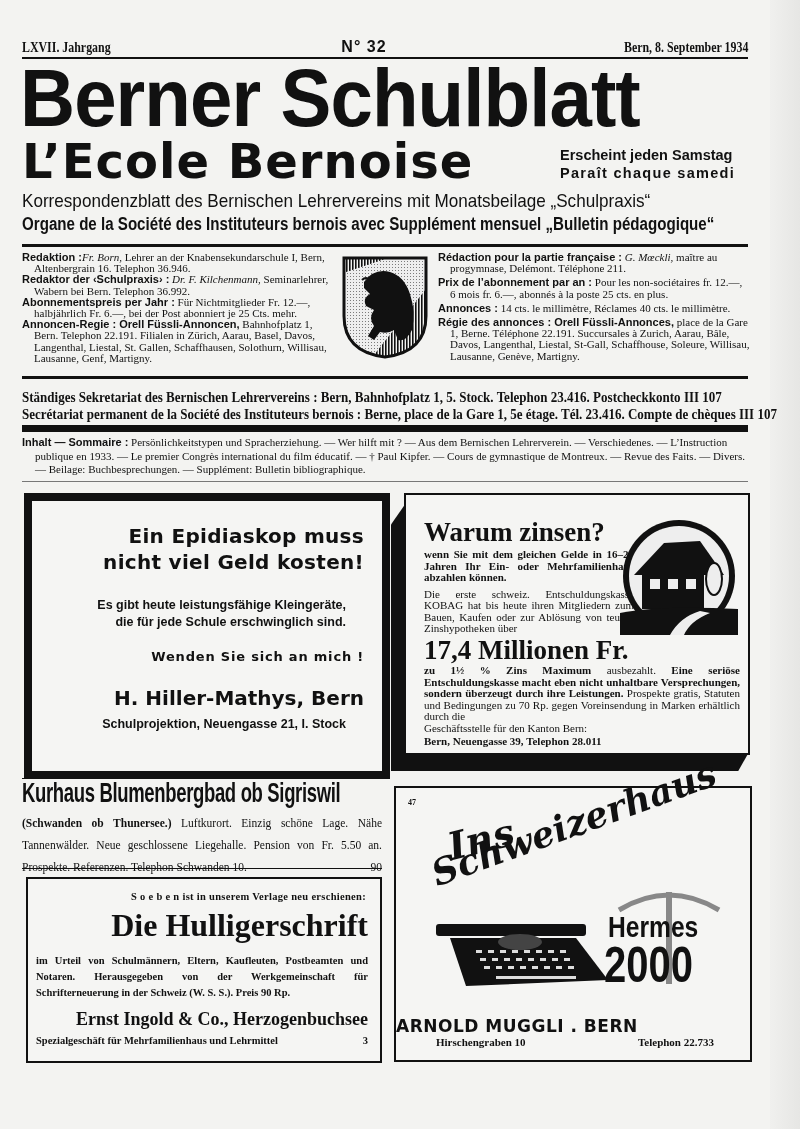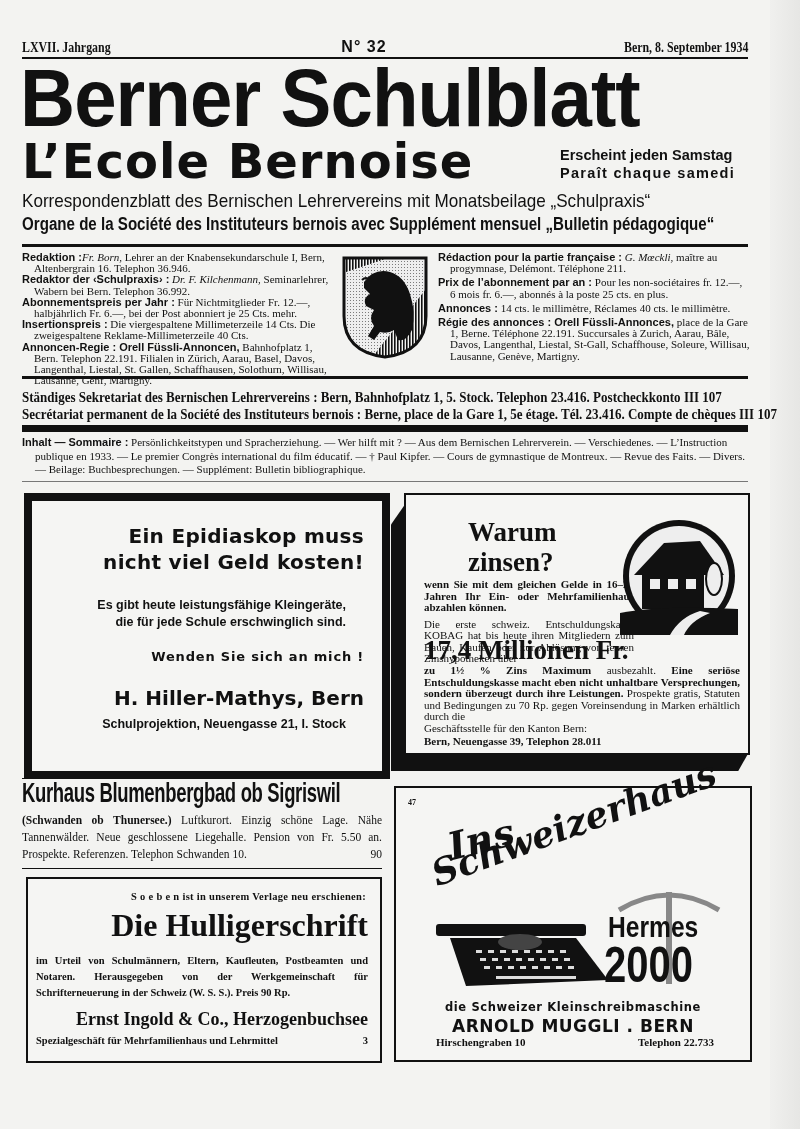--- a/index.html
+++ b/index.html
@@ -29,27 +29,27 @@
   .inhalt p{margin:0;text-indent:-13px;padding-left:13px;}
   .box{position:absolute;border:3px solid #111;background:#f5f5f3;}
   .ad1{left:24px;top:493px;width:350px;height:270px;border:8px solid #111;}
   .ad1 .h{font-family:"DejaVu Sans",sans-serif;font-weight:bold;font-size:20px;line-height:26px;text-align:right;padding-right:18px;letter-spacing:0.3px;}
   .ad1 .t{font-family:"Liberation Sans",sans-serif;font-weight:bold;font-size:12.5px;line-height:17px;text-align:right;padding-right:36px;}
   .ad1 .w{font-family:"DejaVu Sans",sans-serif;font-weight:bold;font-size:13px;text-align:right;padding-right:18px;letter-spacing:0.8px;}
   .ad1 .hm{font-family:"DejaVu Sans",sans-serif;font-weight:bold;font-size:20px;text-align:right;padding-right:18px;}
   .ad2{left:404px;top:493px;width:342px;height:258px;border:2px solid #111;}
   .shadowL{left:391px;top:503px;width:15px;height:268px;background:#111;clip-path:polygon(100% 0,100% 100%,0 100%,0 8%);}
   .shadowB{left:391px;top:752px;width:358px;height:19px;background:#111;clip-path:polygon(0 0,100% 0,97% 100%,0 100%);}
-  .ad2 .wz{font-weight:bold;font-size:27px;line-height:30px;margin-left:44px;}
+  .ad2 .wz{font-weight:bold;font-size:27px;line-height:30px;}
   .ad2 .s{font-size:11px;line-height:11.5px;font-weight:bold;}
   .ad2 .n{font-size:11px;line-height:11.5px;}
   .ad2 .mil{font-weight:bold;font-size:27px;line-height:30px;}
   .ad3{left:22px;top:776px;width:360px;}
   .ad3 .h{font-family:"Liberation Sans",sans-serif;font-weight:bold;font-size:28px;line-height:34px;white-space:nowrap;transform:scaleX(0.66);transform-origin:left top;letter-spacing:-0.5px;}
-  .ad3 .b{font-size:11.5px;line-height:17px;text-align:justify;}
+  .ad3 .b{font-size:11.5px;line-height:22px;text-align:justify;}
   .ad4{left:26px;top:877px;width:352px;height:182px;border:2px solid #111;}
   .ad5{left:394px;top:786px;width:354px;height:272px;border:2px solid #111;}
   .right-edge{left:770px;top:0;width:30px;height:1129px;background:linear-gradient(90deg,#f0f0ee,#e6e6e4);}
 </style>
 </head>
 <body>
 
 <div class="abs right-edge"></div>
 
 <div class="abs topline">
@@ -65,21 +65,20 @@
   <div>Paraît chaque samedi</div>
 </div>
 <div class="abs sub1">Korrespondenzblatt des Bernischen Lehrervereins mit Monatsbeilage „Schulpraxis“</div>
 <div class="abs sub2">Organe de la Société des Instituteurs bernois avec Supplément mensuel „Bulletin pédagogique“</div>
 <div class="abs rule" style="left:22px;top:244px;width:726px;height:3px;"></div>
 
 <div class="abs imp impL">
   <p><b class="k">Redaktion :</b><i>Fr. Born,</i><span> Lehrer an der Knabensekundarschule I, Bern, Altenbergrain 16. Telephon 36.946.</span></p>
   <p><b class="k">Redaktor der ‹Schulpraxis› :</b><i> Dr. F. Kilchenmann,</i><span> Seminarlehrer, Wabern bei Bern. Telephon 36.992.</span></p>
   <p><b class="k">Abonnementspreis per Jahr :</b><span> Für Nichtmitglieder Fr. 12.—, halbjährlich Fr. 6.—, bei der Post abonniert je 25 Cts. mehr.</span></p>
-  <p><b class="k">Insertionspreis :</b><span> Die viergespaltene Millimeterzeile 14 Cts. Die zweigespaltene Reklame-Millimeterzeile 40 Cts.</span></p>
   <p><b class="k">Annoncen-Regie : Orell Füssli-Annoncen,</b><span> Bahnhofplatz 1, Bern. Telephon 22.191. Filialen in Zürich, Aarau, Basel, Davos, Langenthal, Liestal, St. Gallen, Schaffhausen, Solothurn, Willisau, Lausanne, Genf, Martigny.</span></p>
 </div>
 
 <div class="abs" style="left:340px;top:254px;width:90px;height:106px;">
   <svg width="90" height="106" viewBox="0 0 90 106">
     <defs>
       <pattern id="stripes" width="3" height="3" patternUnits="userSpaceOnUse">
           <rect width="1.6" height="3" fill="#111"></rect>
         </pattern>
       <pattern id="dots" width="3" height="3" patternUnits="userSpaceOnUse">
@@ -215,17 +214,16 @@
           <rect x="72" y="46" width="6" height="3"></rect>
           <rect x="84" y="46" width="6" height="3"></rect>
           <rect x="96" y="46" width="6" height="3"></rect>
           <rect x="108" y="46" width="6" height="3"></rect>
           <rect x="120" y="46" width="6" height="3"></rect>
           <rect x="132" y="46" width="6" height="3"></rect>
         <rect x="60" y="56" width="80" height="3"></rect>
       </g>
     </svg>
   </div>
-  <div style="position:absolute;left:0;right:0;top:212px;text-align:center;font-family:'DejaVu Sans',sans-serif;font-weight:bold;font-size:11.5px;letter-spacing:0.6px;">die Schweizer Kleinschreibmaschine</div>
-  <div style="position:absolute;left:0;right:0;top:228px;text-align:center;font-family:'DejaVu Sans',sans-serif;font-weight:bold;font-size:17px;letter-spacing:0.5px;">ARNOLD MUGGLI . BERN</div>
+  <div style="position:absolute;left:0;right:0;top:228px;font-family:'DejaVu Sans',sans-serif;font-weight:bold;font-size:17px;letter-spacing:0.5px;">ARNOLD MUGGLI . BERN</div>
   <div style="position:absolute;left:40px;top:248px;font-size:11px;font-weight:bold;">Hirschengraben 10</div>
   <div style="position:absolute;right:36px;top:248px;font-size:11px;font-weight:bold;">Telephon 22.733</div>
 </div>
 
 </body></html>

